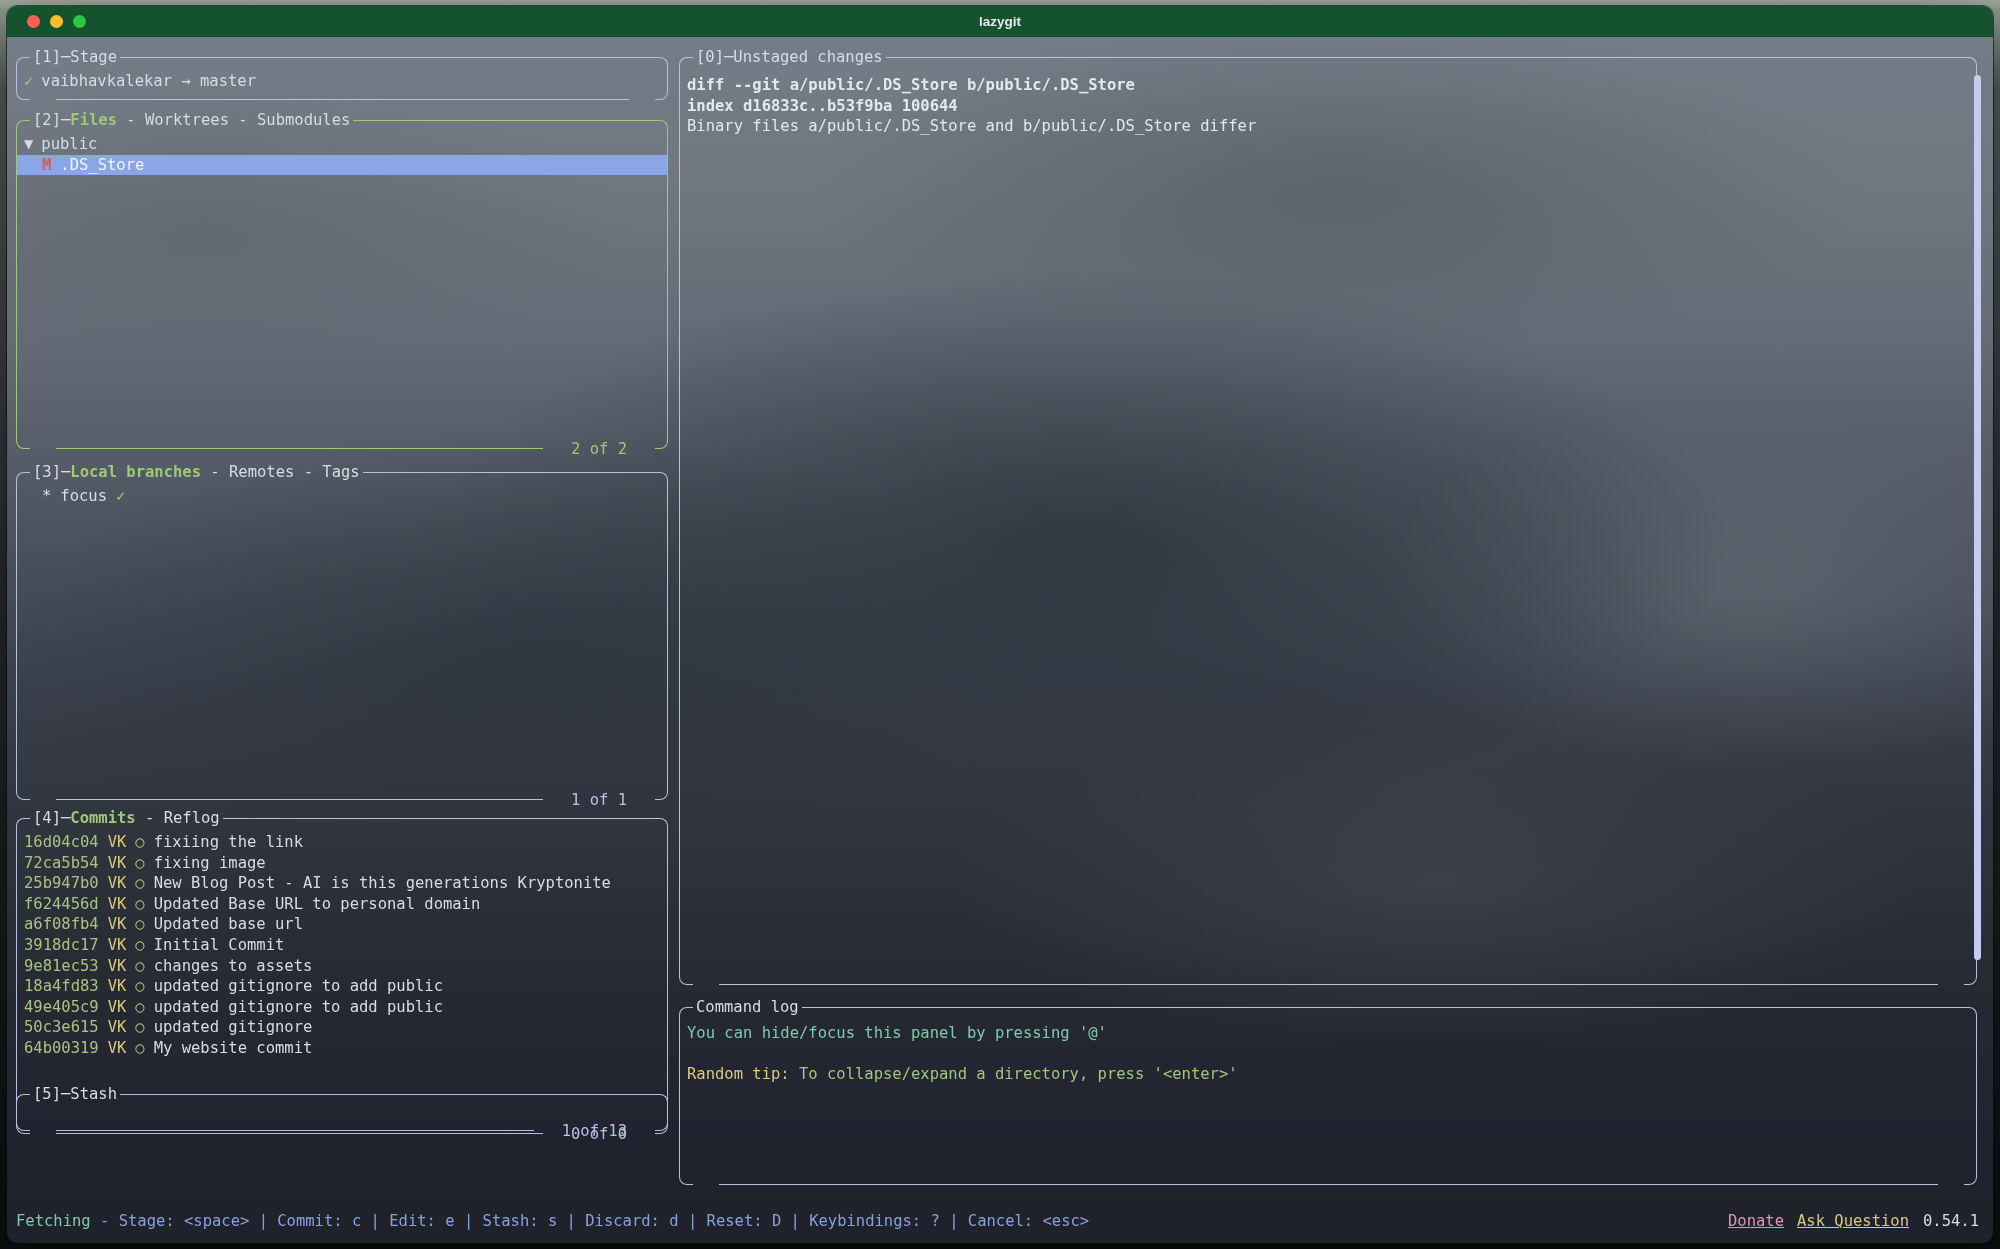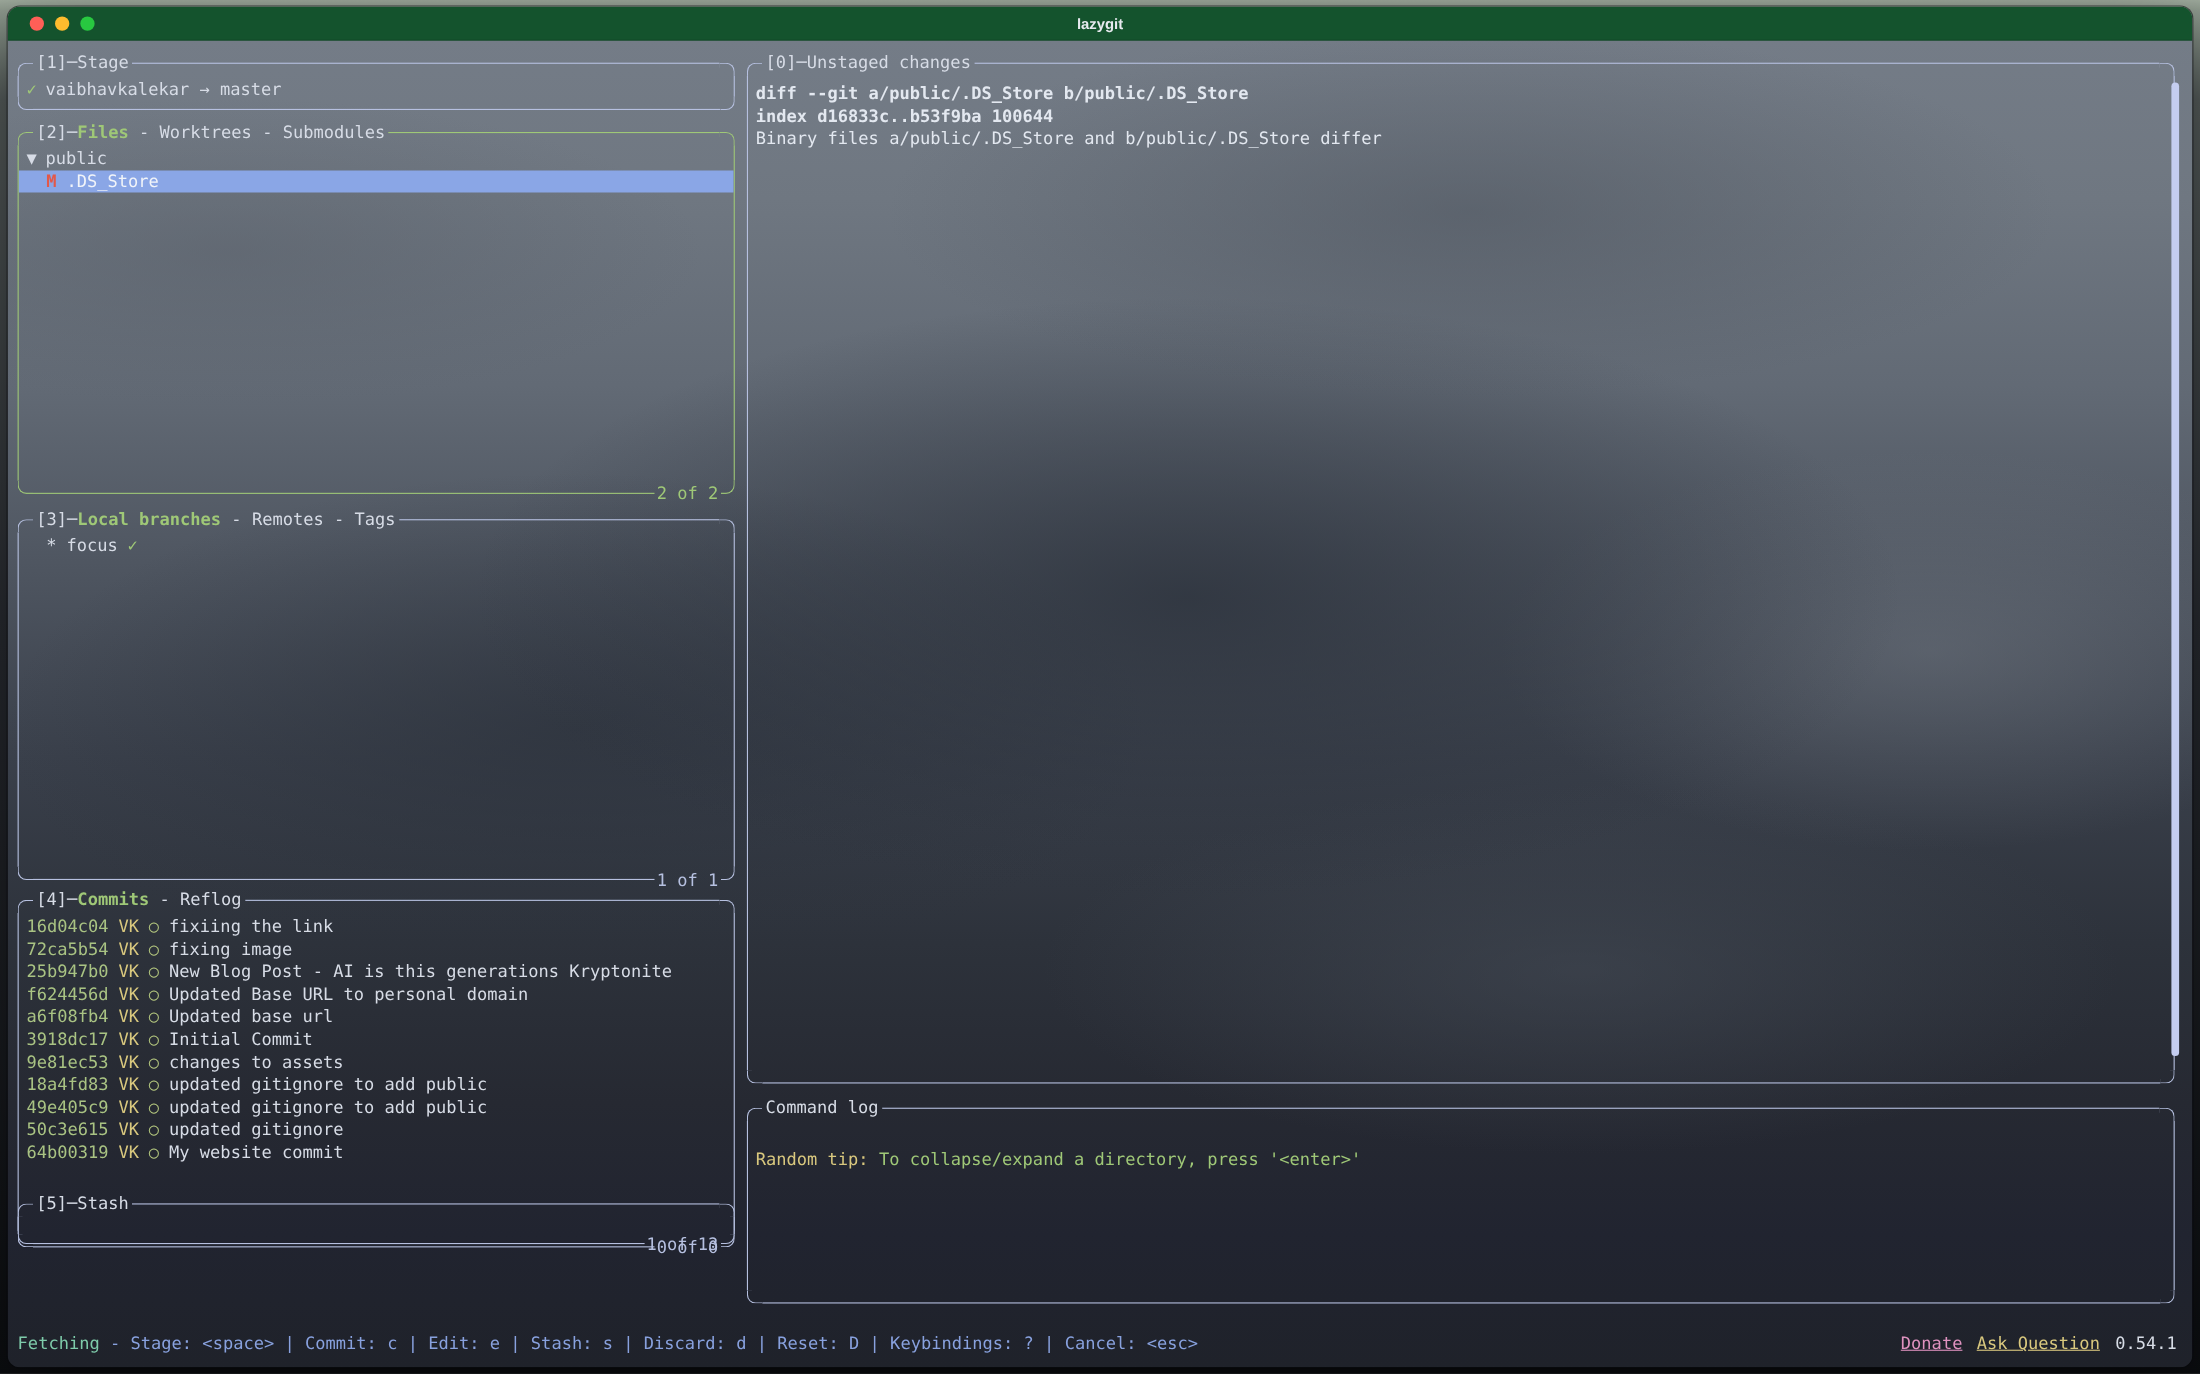--- a/index.html
+++ b/index.html
@@ -41,21 +41,21 @@
   }
   .panel{position:absolute;display:flex;flex-direction:column;--bc:var(--border);font-size:15.5px;}
   .panel.active{--bc:var(--green);}
   .ptop{display:flex;flex:none;height:12px;}
   .ptop .cl{width:13px;border-top:1.5px solid var(--bc);border-left:1.5px solid var(--bc);border-top-left-radius:8px;}
   .ptop .fl{flex:1;border-top:1.5px solid var(--bc);}
   .ptop .cr{width:13px;border-top:1.5px solid var(--bc);border-right:1.5px solid var(--bc);border-top-right-radius:8px;}
   .ptitle{flex:none;position:relative;top:-10px;line-height:20px;padding:0 3px;white-space:pre;color:var(--fg);}
   .ptitle .tab-active{color:var(--green);font-weight:bold;}
   .pbody{flex:1;border-left:1.5px solid var(--bc);border-right:1.5px solid var(--bc);padding:2px 7px 0 7px;overflow:hidden;position:relative;}
-  .pbot{display:flex;flex:none;height:12px;}
+  .pbot{display:flex;flex:none;height:12px;gap:26px;}
   .pbot .bl{width:13px;border-bottom:1.5px solid var(--bc);border-left:1.5px solid var(--bc);border-bottom-left-radius:8px;}
   .pbot .flb{flex:1;border-bottom:1.5px solid var(--bc);}
   .pbot .pcount{flex:none;position:relative;top:2px;line-height:20px;padding:0 2px;color:var(--bc);white-space:pre;}
   .panel.active .pcount{color:var(--green);}
   .pbot .br{width:12px;border-bottom:1.5px solid var(--bc);border-right:1.5px solid var(--bc);border-bottom-right-radius:8px;}
   .row{line-height:20.6px;white-space:pre;color:var(--fg);}
   .check{color:var(--green);margin-right:8px;}
   .tree-arrow{margin-right:8px;}
   .selrow{margin:0 -7px;padding-left:25px;background:var(--selection);color:#f1f4f9;}
   .fstatus{color:var(--red);font-weight:bold;}
@@ -222,20 +222,21 @@
     </div>
 
     <div class="panel" style="left:672px;top:971px;width:1298px;height:178px;">
       <div class="ptop">
           <i class="cl"></i>
         <span class="ptitle"><span>Command log</span></span>
         <i class="fl"></i>
           <i class="cr"></i>
         </div>
       <div class="pbody" style="padding-top:4px;">
+        <div class="row clog1">You can hide/focus this panel by pressing '@'</div>
         <div class="row"> </div>
         <div class="row"><span class="tiplabel">Random tip:</span><span class="tiptext"> To collapse/expand a directory, press '&lt;enter&gt;'</span></div>
       </div>
       <div class="pbot">
           <i class="bl"></i>
           <i class="flb"></i>
           <i class="br"></i>
         </div>
     </div>
 

